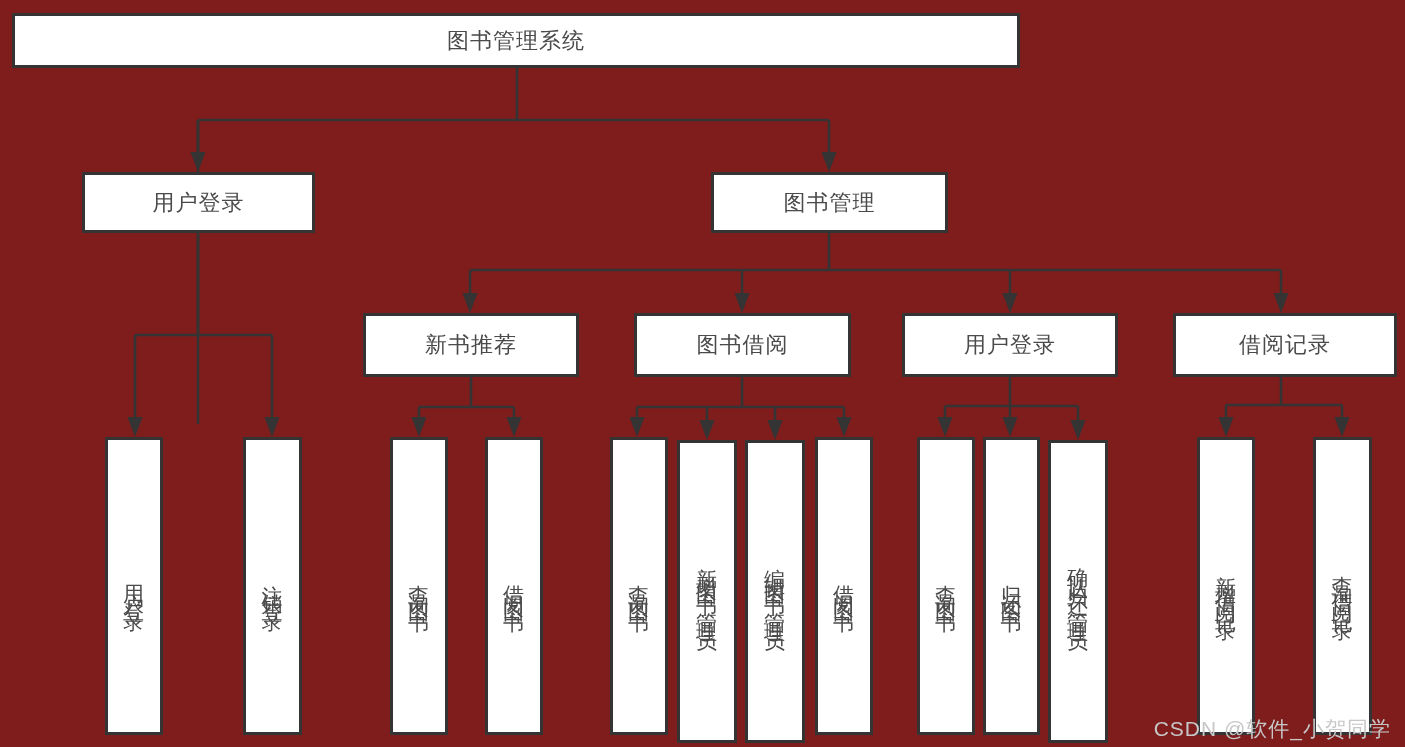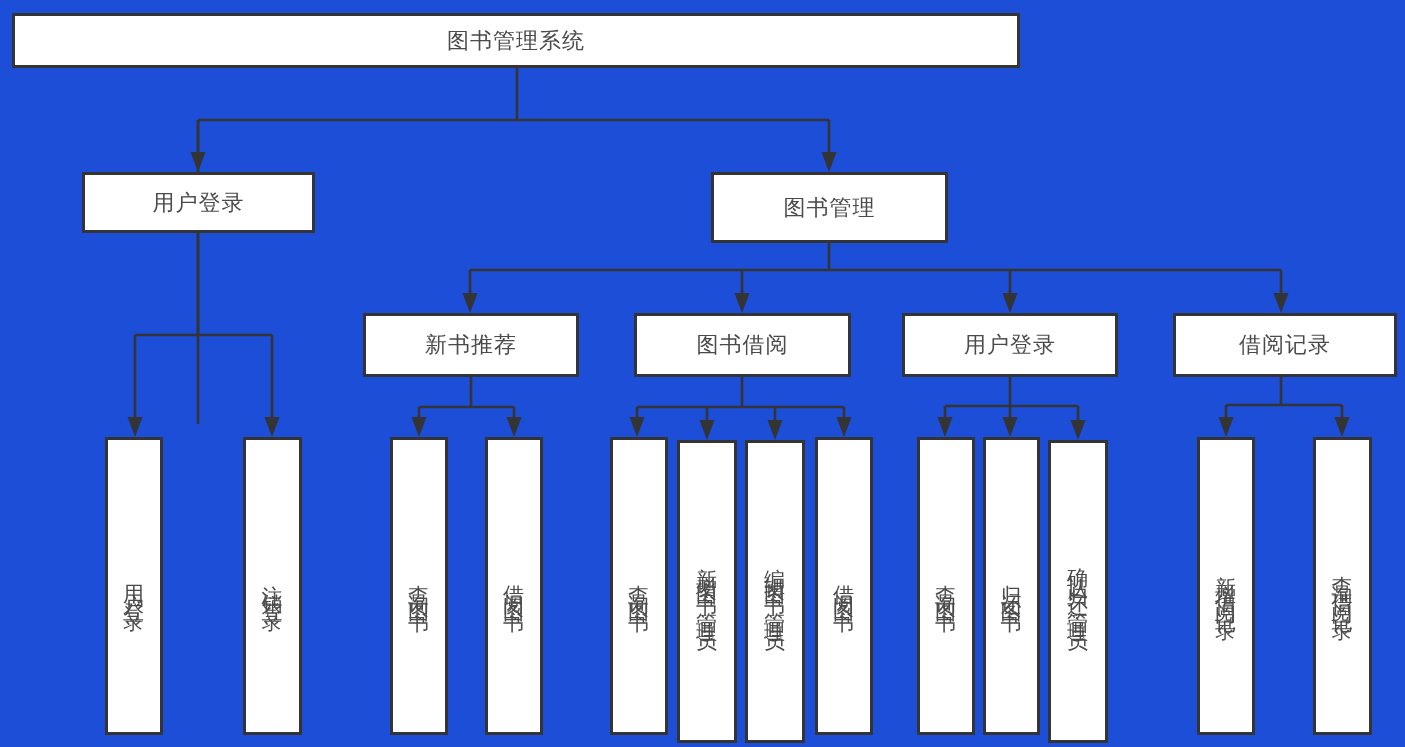--- a/index.html
+++ b/index.html
@@ -8,21 +8,21 @@
     background: #ffffff;
     width: 1405px;
     height: 747px;
     overflow: hidden;
     font-family: "Liberation Sans", sans-serif;
   }
   .stage {
     position: relative;
     width: 1405px;
     height: 747px;
-    background: #1d4ed8;
+    background: #7f1d1d;
   }
   svg.connectors {
     position: absolute;
     left: 0; top: 0;
     width: 1405px; height: 747px;
     pointer-events: none;
   }
   .node {
     position: absolute;
     box-sizing: border-box;
@@ -40,21 +40,21 @@
   .node.vert {
     writing-mode: vertical-rl;
     text-orientation: mixed;
     font-size: 21px;
     letter-spacing: 9px;
     line-height: 1;
   }
   
   .n-root   { left:  12px; top:  13px; width: 1008px; height: 55px; }
   .n-login  { left:  82px; top: 172px; width: 233px; height: 61px; }
-  .n-mgmt   { left: 711px; top: 172px; width: 237px; height: 71px; }
+  .n-mgmt   { left: 711px; top: 172px; width: 237px; height: 61px; }
   .n-l3a    { left: 363px; top: 313px; width: 216px; height: 64px; }
   .n-l3b    { left: 634px; top: 313px; width: 217px; height: 64px; }
   .n-l3c    { left: 902px; top: 313px; width: 216px; height: 64px; }
   .n-l3d    { left:1173px; top: 313px; width: 224px; height: 64px; }
   .n-leaf1  { left: 105px; top: 437px; width: 58px; height: 298px; }
   .n-leaf2  { left: 243px; top: 437px; width: 59px; height: 298px; }
   .n-leaf3  { left: 390px; top: 437px; width: 58px; height: 298px; }
   .n-leaf4  { left: 485px; top: 437px; width: 58px; height: 298px; }
   .n-leaf5  { left: 610px; top: 437px; width: 58px; height: 298px; }
   .n-leaf6  { left: 677px; top: 440px; width: 60px; height: 303px; }
@@ -212,14 +212,15 @@
   <div class="node vert n-leaf11">
     <span>确认归还（管理员）</span>
   </div>
   <div class="node vert n-leaf12">
     <span>新增借阅记录</span>
   </div>
   <div class="node vert n-leaf13">
     <span>查询借阅记录</span>
   </div>
 
+  <div class="watermark">CSDN @软件_小贺同学</div>
 
 </div>
 
 </body></html>

